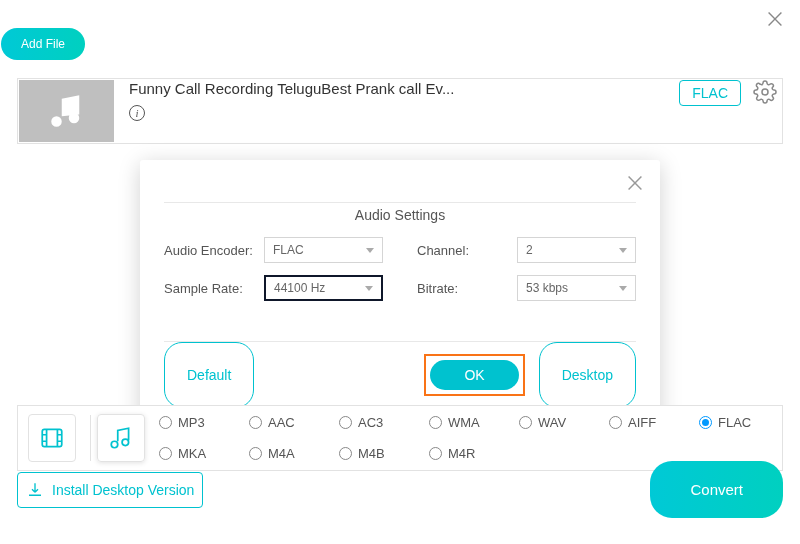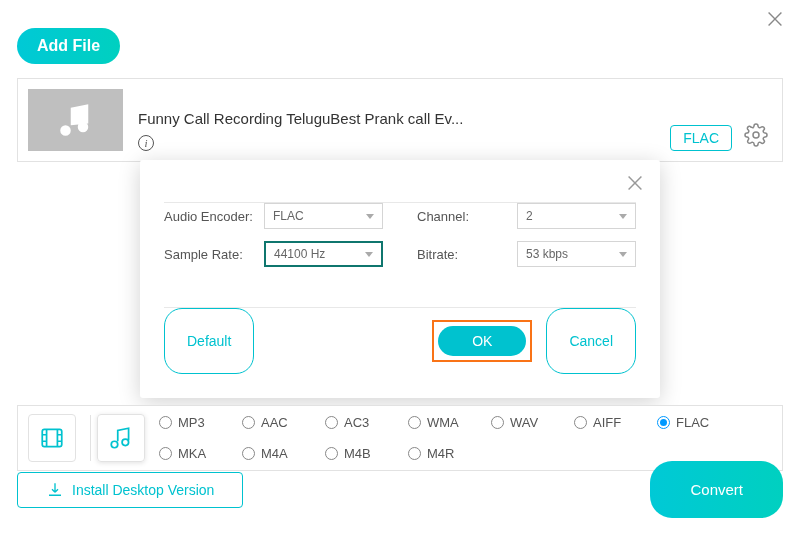--- a/index.html
+++ b/index.html
@@ -1,58 +1,58 @@
 <!DOCTYPE html>
 <html><head>
 <meta charset="utf-8">
 <style>
 *{box-sizing:border-box;margin:0;padding:0;font-family:Arial,Helvetica,sans-serif}
 body{width:800px;height:544px;background:#fff;position:relative;overflow:hidden}
 .top-close{position:absolute;top:8px;right:14px;cursor:pointer}
 .top-close svg{width:22px;height:22px;stroke:#888;stroke-width:1.5}
-.add-file{position:absolute;top:28px;left:17px;background:linear-gradient(90deg,#00c9d6,#00d0c0);color:#fff;border:none;border-radius:20px;padding:9px 20px;font-size:16px;font-weight:bold;cursor:pointer}
-.file-card{position:absolute;top:78px;left:17px;right:17px;border:1px solid #e2e2e2;background:#fff;padding:10px;display:flex;align-items:flex-end}
+.add-file{position:absolute;top:28px;left:1px;background:linear-gradient(90deg,#00c9d6,#00d0c0);color:#fff;border:none;border-radius:20px;padding:9px 20px;font-size:12px;font-weight:normal;cursor:pointer}
+.file-card{position:absolute;top:78px;left:17px;right:17px;border:1px solid #e2e2e2;background:#fff;padding:1px;display:flex;align-items:flex-start}
 .thumb{width:95px;height:62px;background:#bfbfbf;display:flex;align-items:center;justify-content:center;margin-right:15px}
 .thumb svg{width:42px;height:42px;fill:#fff}
 .file-info{flex:1}
 .file-title{font-size:15px;color:#333;margin-bottom:6px}
 .info-i{width:16px;height:16px;border:1.5px solid #555;border-radius:50%;display:inline-flex;align-items:center;justify-content:center;font-size:11px;font-style:italic;font-family:Georgia,serif;color:#555;cursor:pointer}
 .flac-btn{border:1px solid #00c2cf;border-radius:4px;color:#00c2cf;background:#fff;padding:4px 12px;font-size:14px;margin-right:12px;cursor:pointer}
 .gear{cursor:pointer;margin-right:4px}
 .gear svg{width:24px;height:24px;stroke:#888;fill:none;stroke-width:1.5}
 .modal{position:absolute;top:160px;left:140px;width:520px;background:#fff;border-radius:3px;box-shadow:0 4px 22px rgba(0,0,0,0.18);padding:14px 24px 24px}
 .modal-close{position:absolute;top:12px;right:14px;cursor:pointer}
 .modal-close svg{width:22px;height:22px;stroke:#999;stroke-width:1.6}
 .modal hr{border:none;border-top:1px solid #e8e8e8;margin:28px 0 0}
 .modal-title{text-align:center;font-size:14px;color:#555;padding:4px 0 14px}
 .settings-grid{display:flex;gap:34px;margin-bottom:14px}
 .scol{flex:1}
 .srow{display:flex;align-items:center;margin-bottom:12px}
 .slabel{font-size:13px;color:#555;width:100px}
 .dd{flex:1;height:26px;border:1px solid #d5d5d5;background:#fff;display:flex;align-items:center;justify-content:space-between;padding:0 8px;font-size:12px;color:#666;cursor:pointer}
-.dd.hl{border:2px solid #0f766e}
+.dd.hl{border:2px solid #0f172a}
 .dd .caret{border-left:4px solid transparent;border-right:4px solid transparent;border-top:5px solid #aaa}
 .modal-hr2{border:none;border-top:1px solid #e8e8e8;margin:22px 0 14px}
 .modal-actions{display:flex;align-items:center}
 .btn-outline{border:1px solid #00c2cf;background:#fff;color:#00c2cf;border-radius:18px;padding:24px 22px;font-size:14px;cursor:pointer}
 .btn-fill{border:none;background:#00c2cf;color:#fff;border-radius:18px;padding:7px 34px;font-size:14px;cursor:pointer}
 .ok-wrap{border:2px solid #f97316;padding:4px;display:inline-block;margin-left:auto}
 .cancel{margin-left:14px}
 .footer-panel{position:absolute;left:17px;right:17px;top:405px;border:1px solid #e2e2e2;border-top:1px solid #e2e2e2;background:#fff;height:66px;display:flex;align-items:center;padding-left:10px}
 .tabbtn{width:48px;height:48px;border:1px solid #e2e2e2;border-radius:4px;display:flex;align-items:center;justify-content:center;margin-right:8px;cursor:pointer}
 .tabbtn svg{width:26px;height:26px;fill:none;stroke:#00c2cf;stroke-width:1.6}
 .tabbtn.active{box-shadow:0 1px 5px rgba(0,0,0,0.12)}
 .divider{width:1px;height:46px;background:#e2e2e2;margin:0 6px}
-.formats{flex:1;display:flex;flex-wrap:wrap;gap:8px 1px;align-items:center;padding-left:6px}
+.formats{flex:1;display:flex;flex-wrap:wrap;gap:8px 8px;align-items:center;padding-left:6px}
 .fmt{width:82px;display:flex;align-items:center;font-size:13px;color:#555;cursor:pointer}
 .radio{width:13px;height:13px;border:1.5px solid #888;border-radius:50%;margin-right:6px;display:inline-flex;align-items:center;justify-content:center}
 .fmt.selected .radio{border-color:#0099ff}
 .radio .dot{width:7px;height:7px;border-radius:50%;background:#0099ff}
 .bottom-row{position:absolute;left:17px;right:17px;bottom:26px;display:flex;align-items:center;justify-content:space-between}
-.install-btn{border:1px solid #00c2cf;background:#fff;color:#00c2cf;border-radius:4px;padding:8px 28px;font-size:14px;display:flex;align-items:center;gap:8px;cursor:pointer}
+.install-btn{border:1px solid #00c2cf;background:#fff;color:#00c2cf;border-radius:4px;padding:8px 8px;font-size:14px;display:flex;align-items:center;gap:8px;cursor:pointer}
 .install-btn svg{width:18px;height:18px;stroke:#00c2cf;fill:none;stroke-width:1.8}
 .convert-btn{border:none;background:linear-gradient(90deg,#00c9d6,#00d0c0);color:#fff;border-radius:22px;padding:20px 40px;font-size:15px;cursor:pointer}
 </style>
 </head>
 <body>
 
 <div class="top-close">
   <svg viewBox="0 0 24 24">
       <path d="M5 5l14 14M19 5L5 19"></path>
     </svg>
@@ -79,20 +79,21 @@
   </span>
 </div>
 
 <div class="modal">
   <div class="modal-close">
     <svg viewBox="0 0 24 24">
         <path d="M5 5l14 14M19 5L5 19"></path>
       </svg>
   </div>
   <hr>
+  <div class="modal-title">Audio Settings</div>
   <div class="settings-grid">
     <div class="scol">
       <div class="srow">
         <span class="slabel">Audio Encoder:</span>
         <div class="dd">
             <span>FLAC</span>
             <span class="caret"></span>
           </div>
       </div>
       <div class="srow">
@@ -119,21 +120,21 @@
           </div>
       </div>
     </div>
   </div>
   <hr class="modal-hr2">
   <div class="modal-actions">
     <button class="btn-outline">Default</button>
     <span class="ok-wrap">
       <button class="btn-fill">OK</button>
     </span>
-    <button class="btn-outline cancel">Cancel</button>
+    <button class="btn-outline cancel">Desktop</button>
   </div>
 </div>
 
 <div class="footer-panel">
   <div class="tabbtn">
     <svg viewBox="0 0 24 24">
         <rect x="3" y="4" width="18" height="16" rx="2"></rect>
         <path d="M7 4v16M17 4v16M3 9h4M3 15h4M17 9h4M17 15h4"></path>
       </svg>
   </div>

